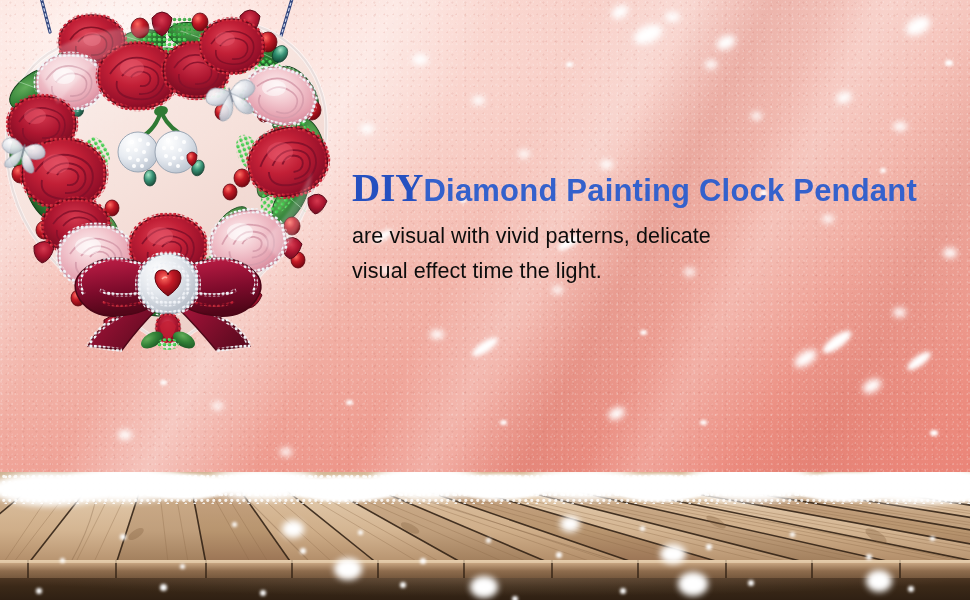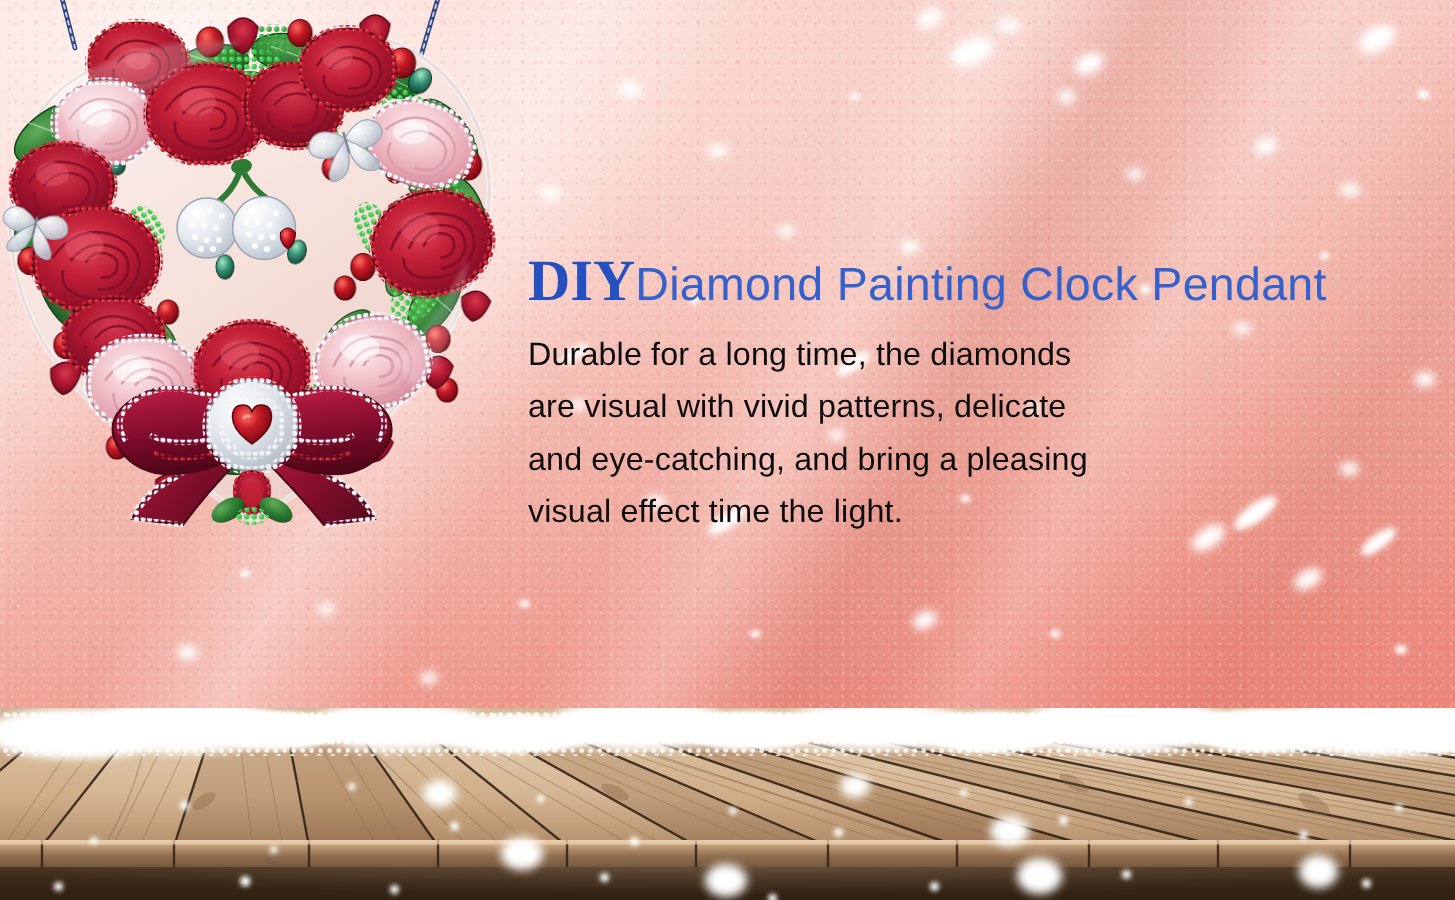--- a/index.html
+++ b/index.html
@@ -113,21 +113,21 @@
   }
   .headline .diy {
     font-family:"Liberation Serif", serif;
     font-weight:bold;
     font-size:39px;
     letter-spacing:0px;
     color:#2550c0;
   }
   .headline .rest {
     font-family:"Liberation Sans", sans-serif;
-    font-weight:normal;
+    font-weight:bold;
     font-size:31px;
     color:#3461cc;
     letter-spacing:.2px;
   }
   .body {
     margin-top:12px;
     color:#0c0c0c;
     font-size:21.5px;
     line-height:35px;
     letter-spacing:.1px;
@@ -189,23 +189,21 @@
     <div class="streakflake" style="left:556px;top:238px;width:26px;height:9px;transform:rotate(-32deg);"></div>
     <div class="streakflake" style="left:470px;top:342px;width:30px;height:10px;transform:rotate(-34deg);"></div>
     <div class="streakflake" style="left:372px;top:232px;width:22px;height:8px;transform:rotate(-30deg);"></div>
   </div>
 
   <div class="copy">
     <div class="headline">
       <span class="diy">DIY</span><span class="rest">Diamond Painting  Clock Pendant</span>
     </div>
     <div class="body">
-      <div>Durable for a long time, the diamonds</div>
       <div>are visual with vivid patterns, delicate</div>
-      <div>and eye-catching, and bring a pleasing</div>
       <div>visual effect time the light.</div>
     </div>
   </div>
 
   <div class="pendant">
     <svg width="356" height="366" viewBox="0 0 356 366" xmlns="http://www.w3.org/2000/svg">
       <defs>
         <radialGradient id="redRose" cx="42%" cy="36%" r="72%">
           <stop offset="0%" stop-color="#e0485a"></stop>
           <stop offset="40%" stop-color="#c11f36"></stop>

